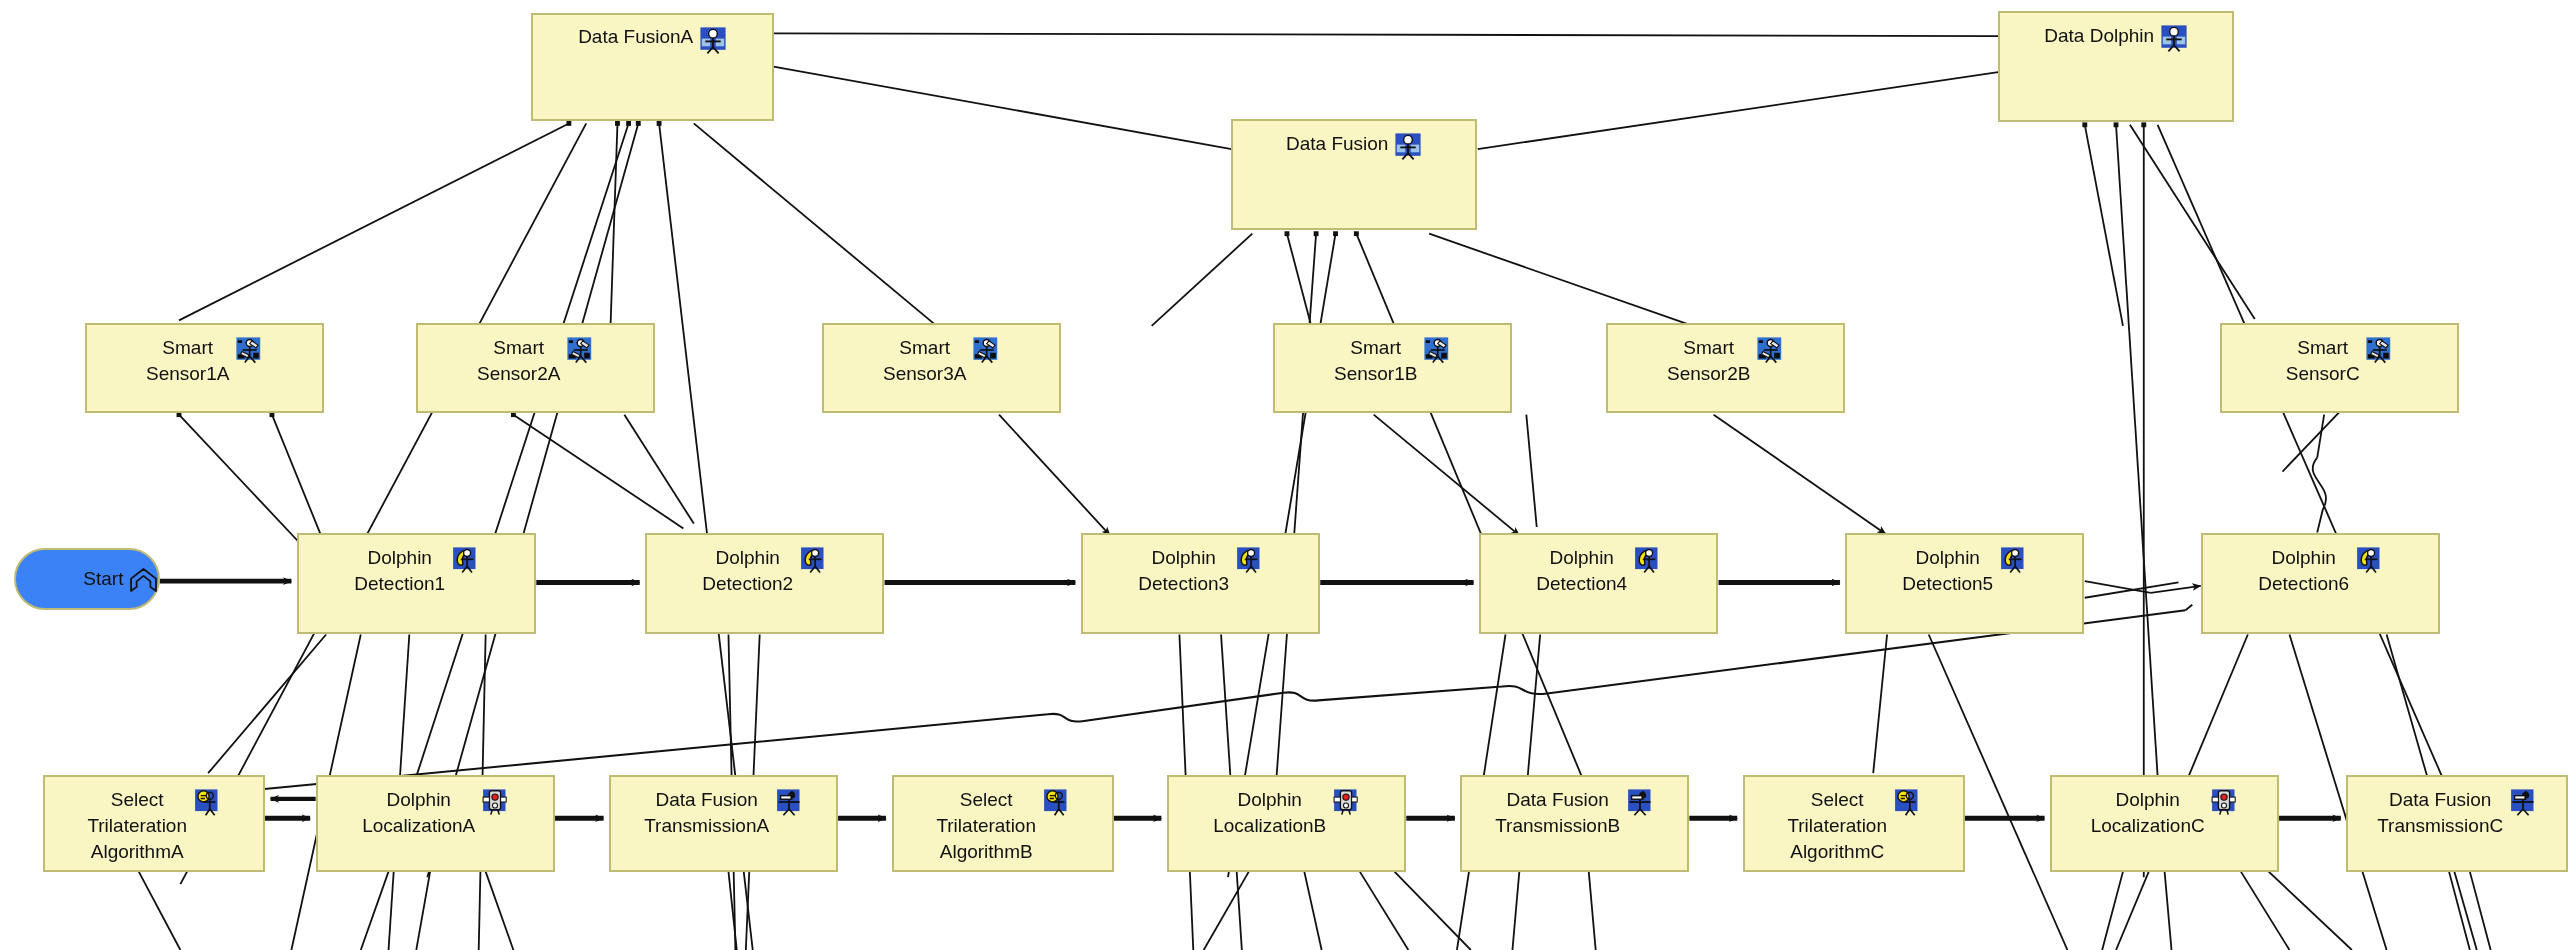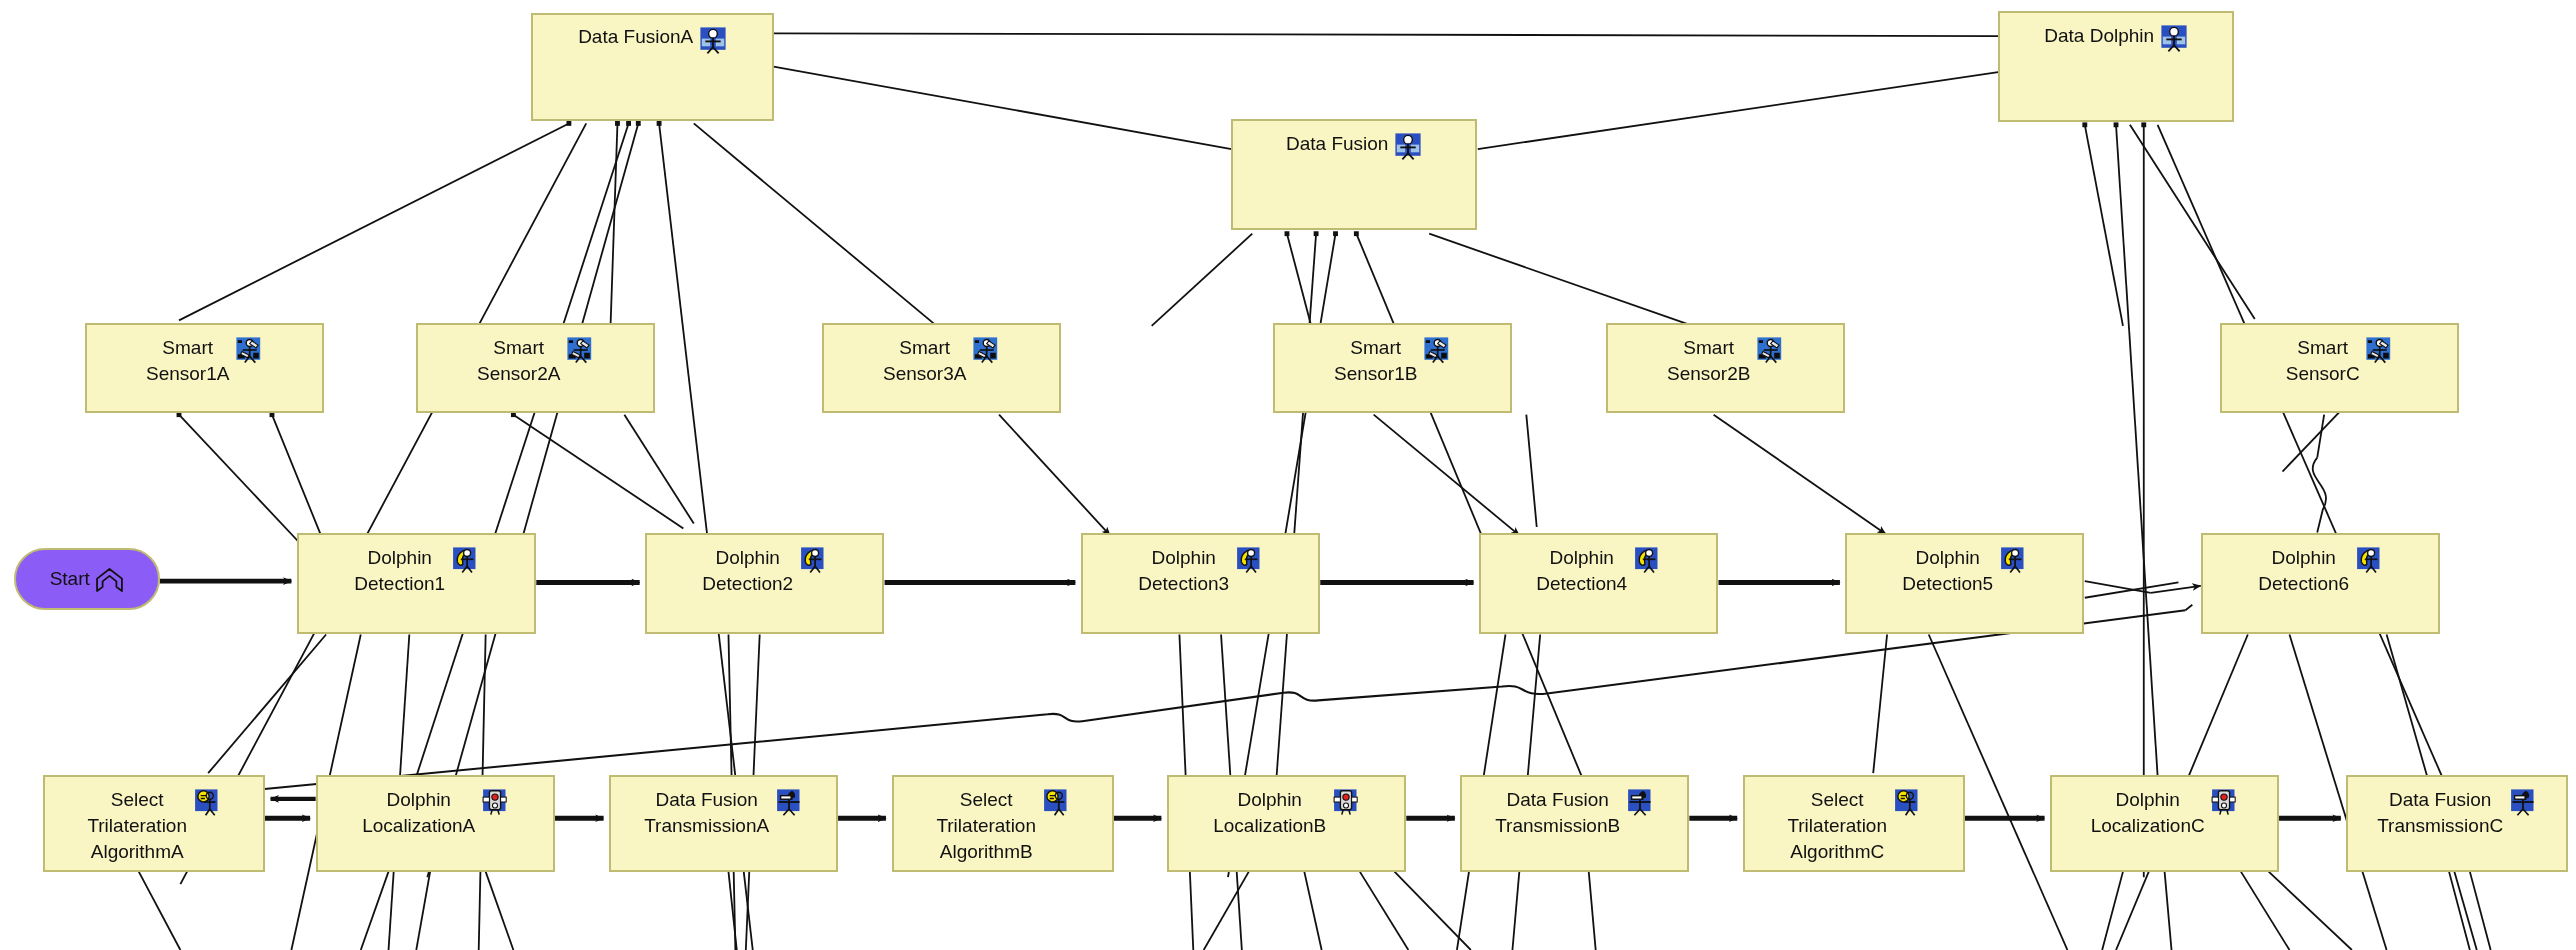--- a/index.html
+++ b/index.html
@@ -1,22 +1,22 @@
 <!DOCTYPE html>
 <html style="font-size:11px"><head>
 <meta charset="utf-8">
 <style>
   html,body{margin:0;padding:0;background:#ffffff;}
   body{font-family:"Liberation Sans", sans-serif;}
   #canvas{position:relative;width:2576px;height:950px;background:#fff;overflow:hidden;}
   #edges{position:absolute;left:0;top:0;width:2576px;height:950px;}
   .node{position:absolute;box-sizing:border-box;background:#F9F6C4;border:2.1px solid #BFBB73;
         display:flex;align-items:flex-start;justify-content:center;}
-  .node.start{background:#8b5cf6;border:2.1px solid #BFBB73;border-radius:32px;
-        align-items:center;justify-content:center;}
+  .node.start{background:#3b82f6;border:2.1px solid #BFBB73;border-radius:32px;
+        align-items:center;justify-content:flex-end;}
   .nodeinner{display:flex;align-items:flex-start;gap:5.6px;padding-top:9.7px;}
   .start .nodeinner{padding-top:0;align-items:center;}
   .lbl{font-size:19px;line-height:26px;color:#111;text-align:center;white-space:pre-line;
        font-family:"Liberation Sans", sans-serif;}
   .ico{flex:0 0 auto;width:28px;height:28px;margin-top:1.4px;}
   .ico svg{display:block;width:28px;height:28px;}
   .startico{width:29px;height:28px;}
   .startico svg{width:29px;height:28px;display:block;}
 </style>
 </head>

